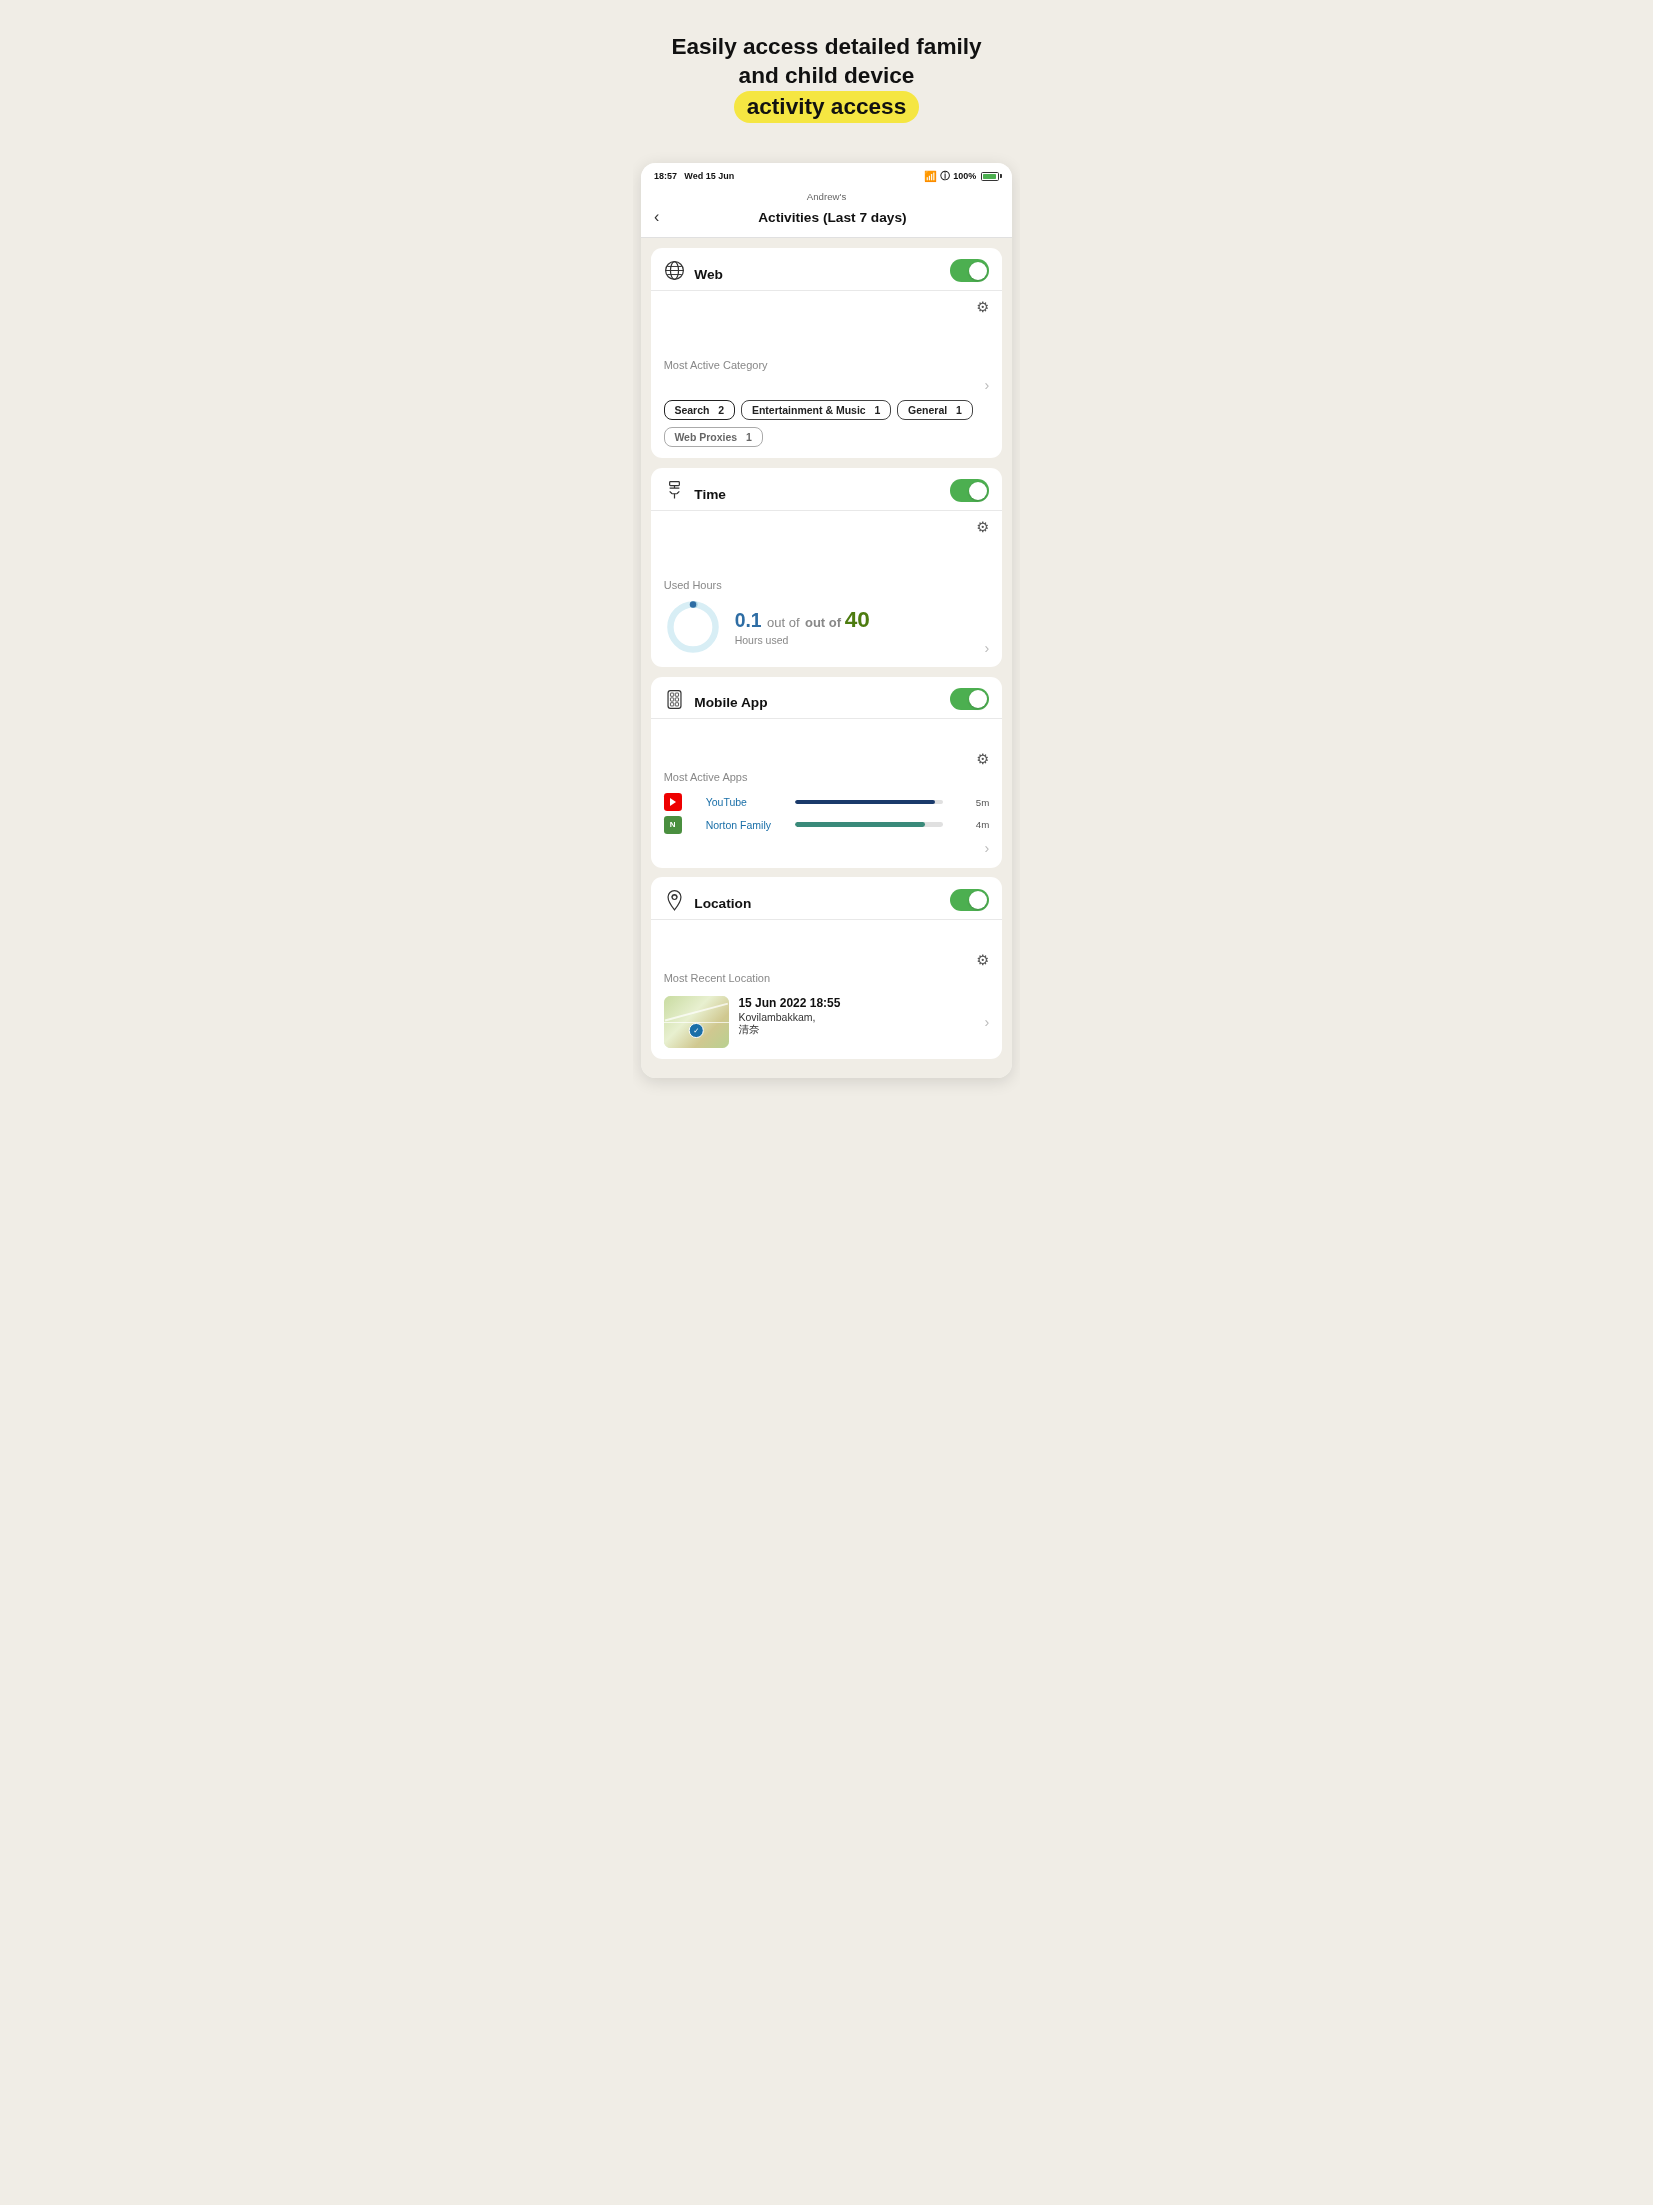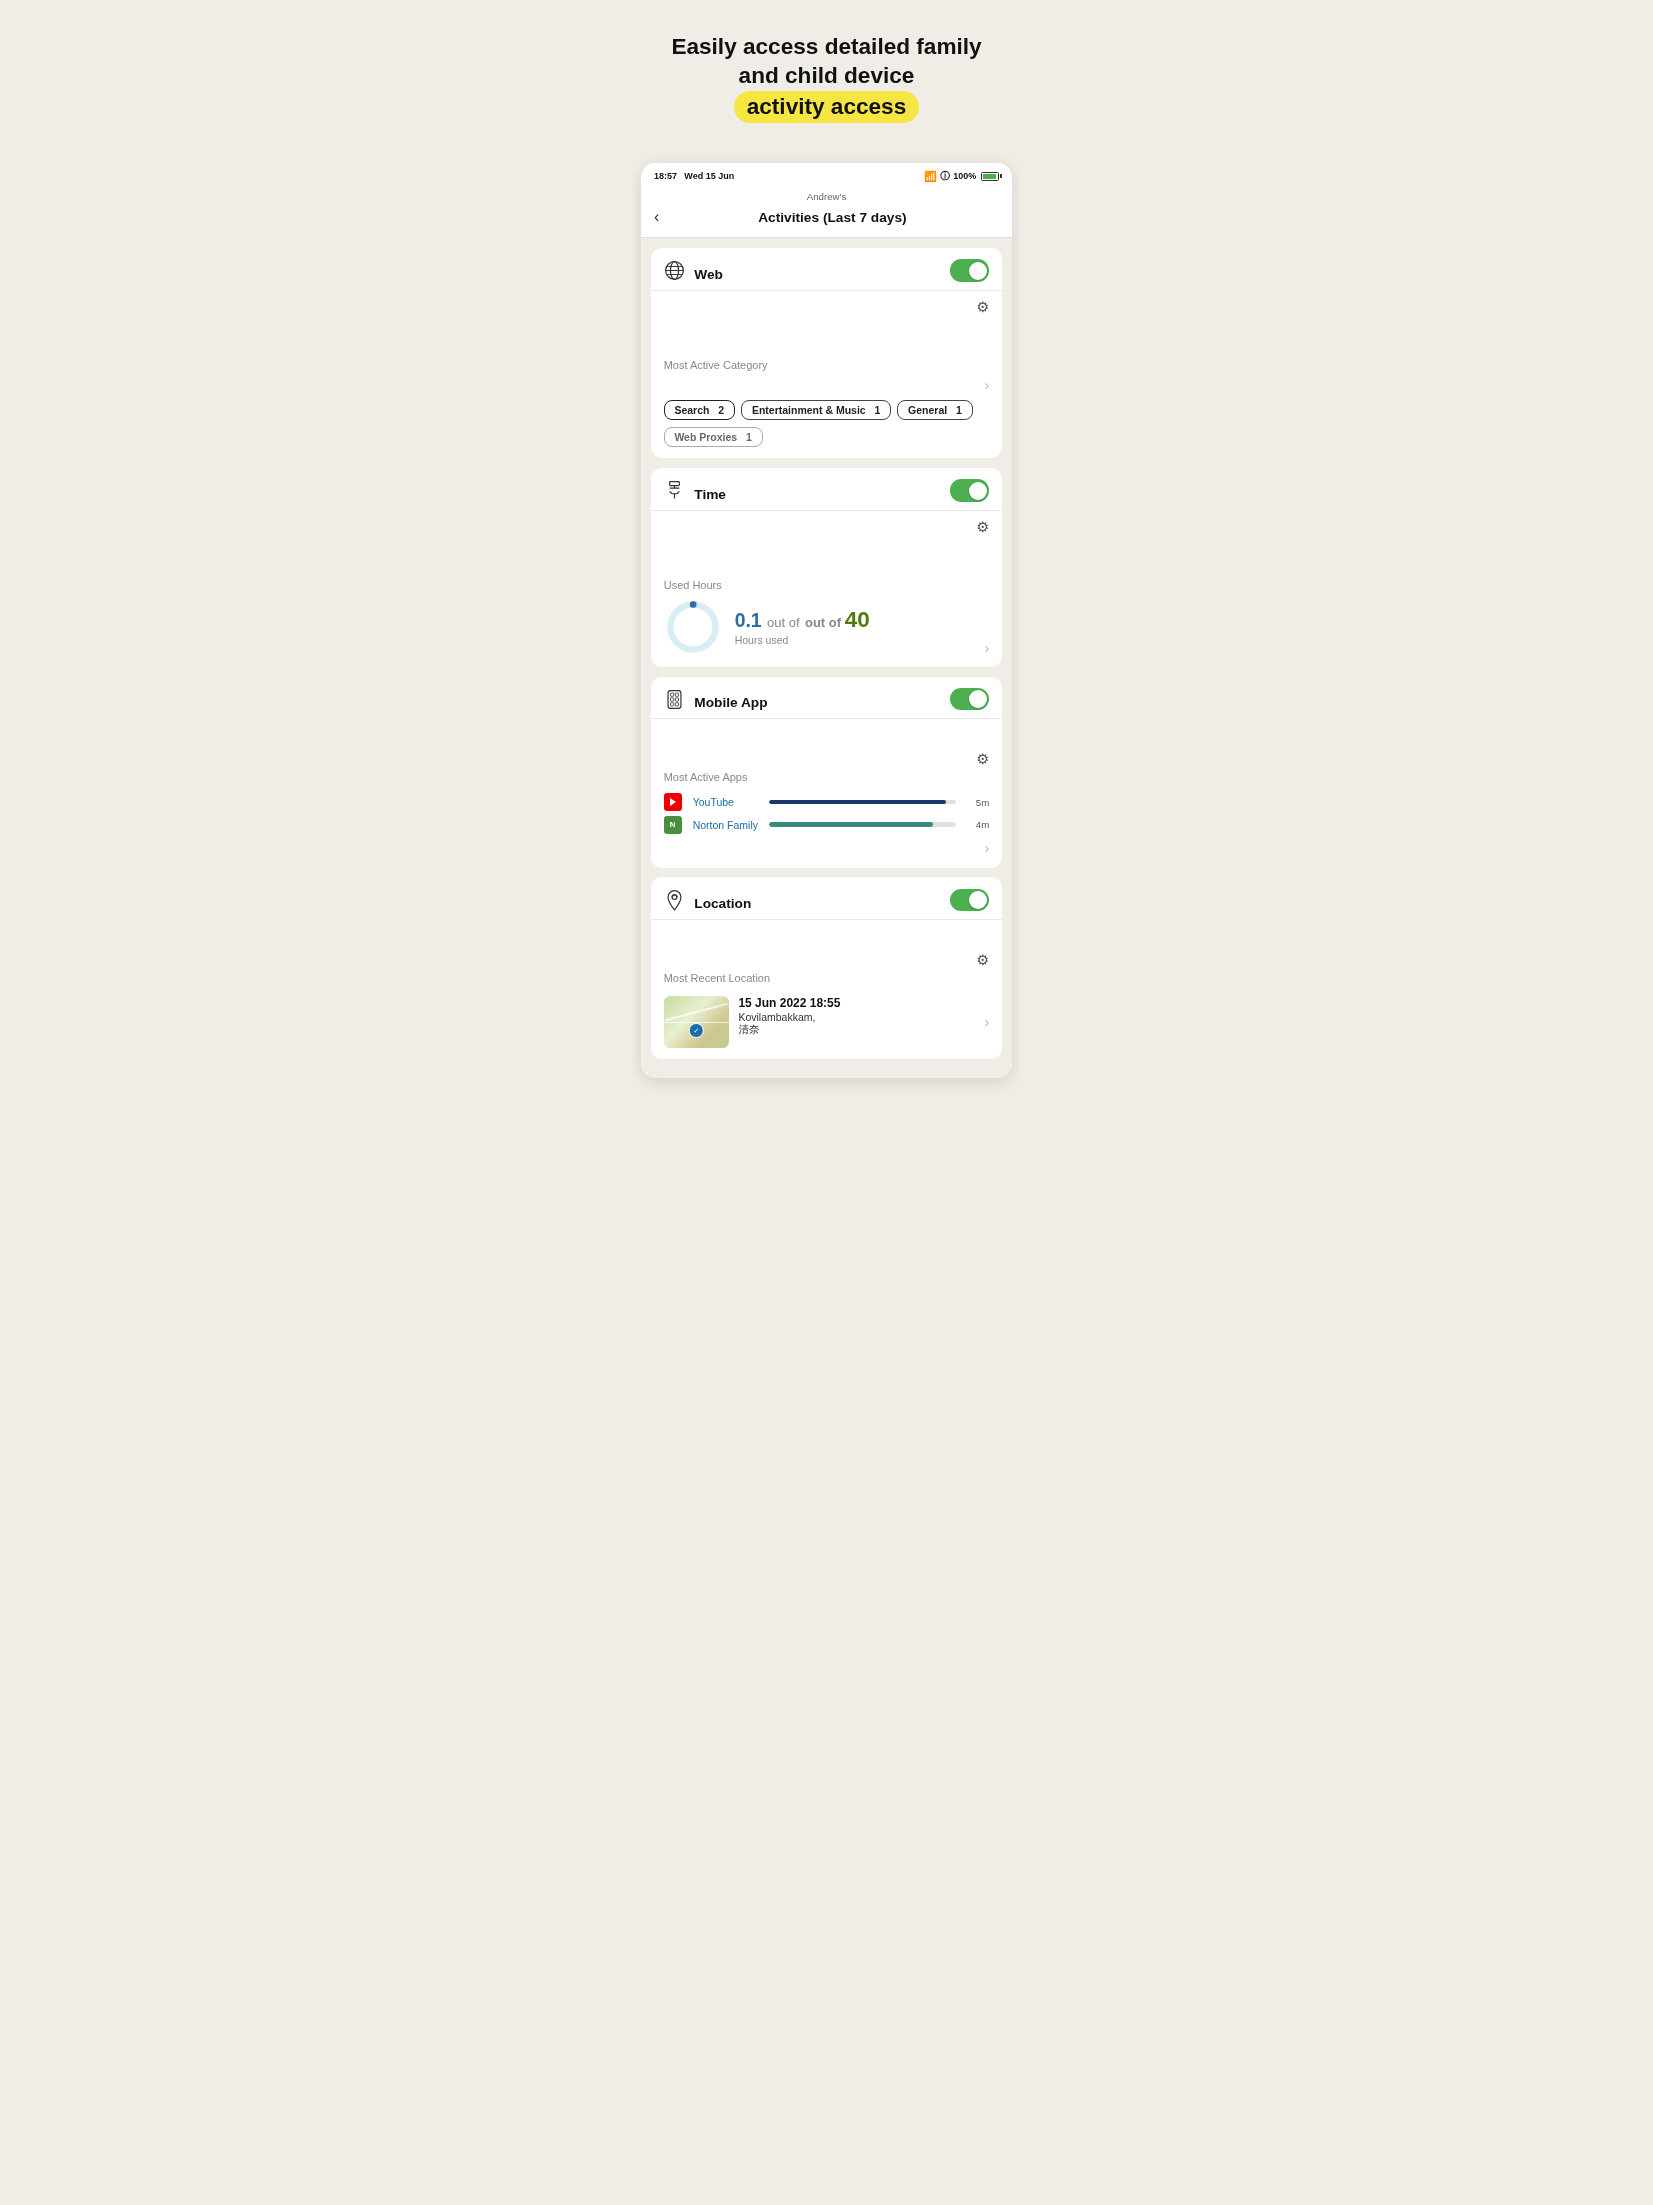--- a/index.html
+++ b/index.html
@@ -265,21 +265,21 @@
     .time-text .time-label {
       font-size: 10.5px;
       color: #888;
       margin-top: 1.6px;
     }
 
     
     .app-bar-row {
       display: flex;
       align-items: center;
-      gap: 11px;
+      gap: 24px;
       margin-bottom: 4.8px;
     }
     .app-icon-yt {
       width: 18px;
       height: 18px;
       background: #e00;
       border-radius: 3.2px;
       display: flex;
       align-items: center;
       justify-content: center;

